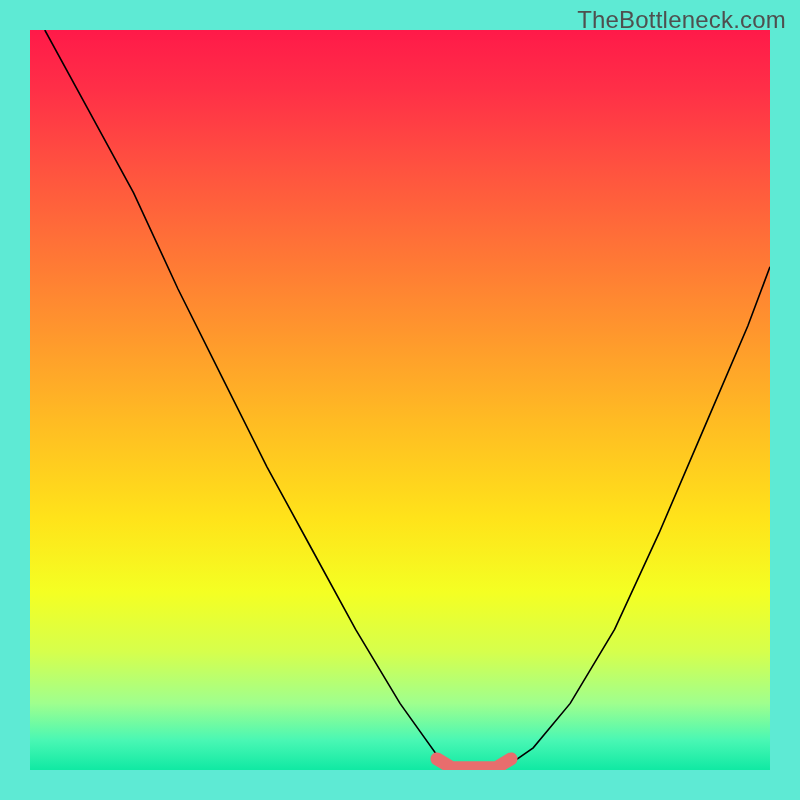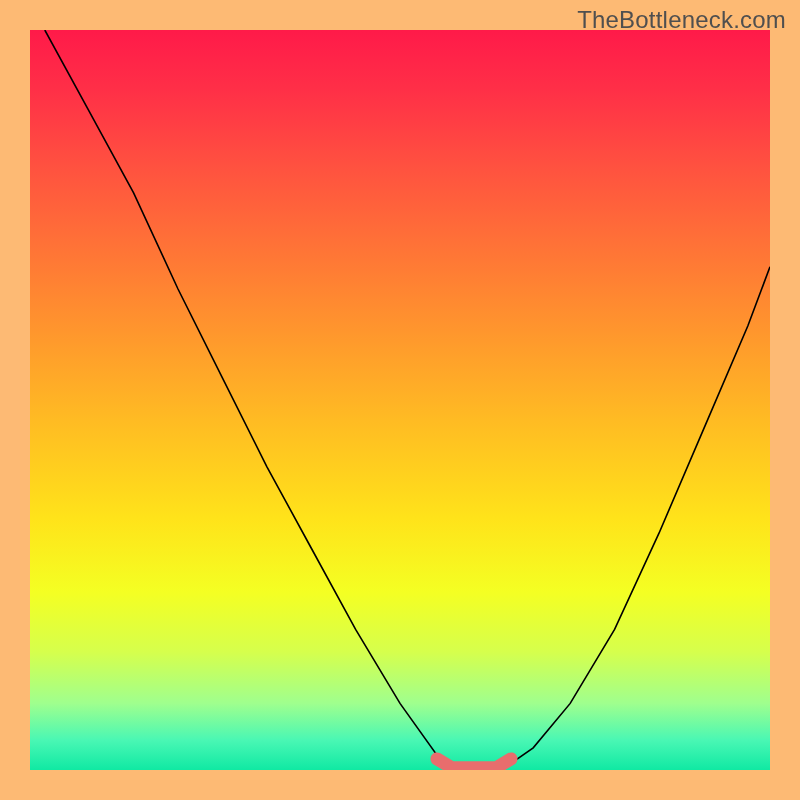--- a/index.html
+++ b/index.html
@@ -1,16 +1,16 @@
 <!DOCTYPE html>
 <html><head>
 <meta charset="utf-8">
 <style>
   html,body{margin:0;padding:0;width:800px;height:800px;background:#000;overflow:hidden;font-family:Arial,Helvetica,sans-serif}
-  .stage{position:relative;width:800px;height:800px;background:#fdba74}
+  .stage{position:relative;width:800px;height:800px;background:#5eead4}
   .watermark{position:absolute;top:6px;right:14px;color:#4f4f4f;font-size:24px;font-weight:400;letter-spacing:.2px;z-index:5}
   .plot{position:absolute;left:30px;top:30px;width:740px;height:740px;overflow:hidden}
   .gradient{position:absolute;inset:0;background:linear-gradient(to bottom,
       #ff1a49 0%,
       #ff2f47 8%,
       #ff5040 18%,
       #ff7536 30%,
       #ff9a2c 42%,
       #ffbf22 54%,
       #ffe31a 66%,

